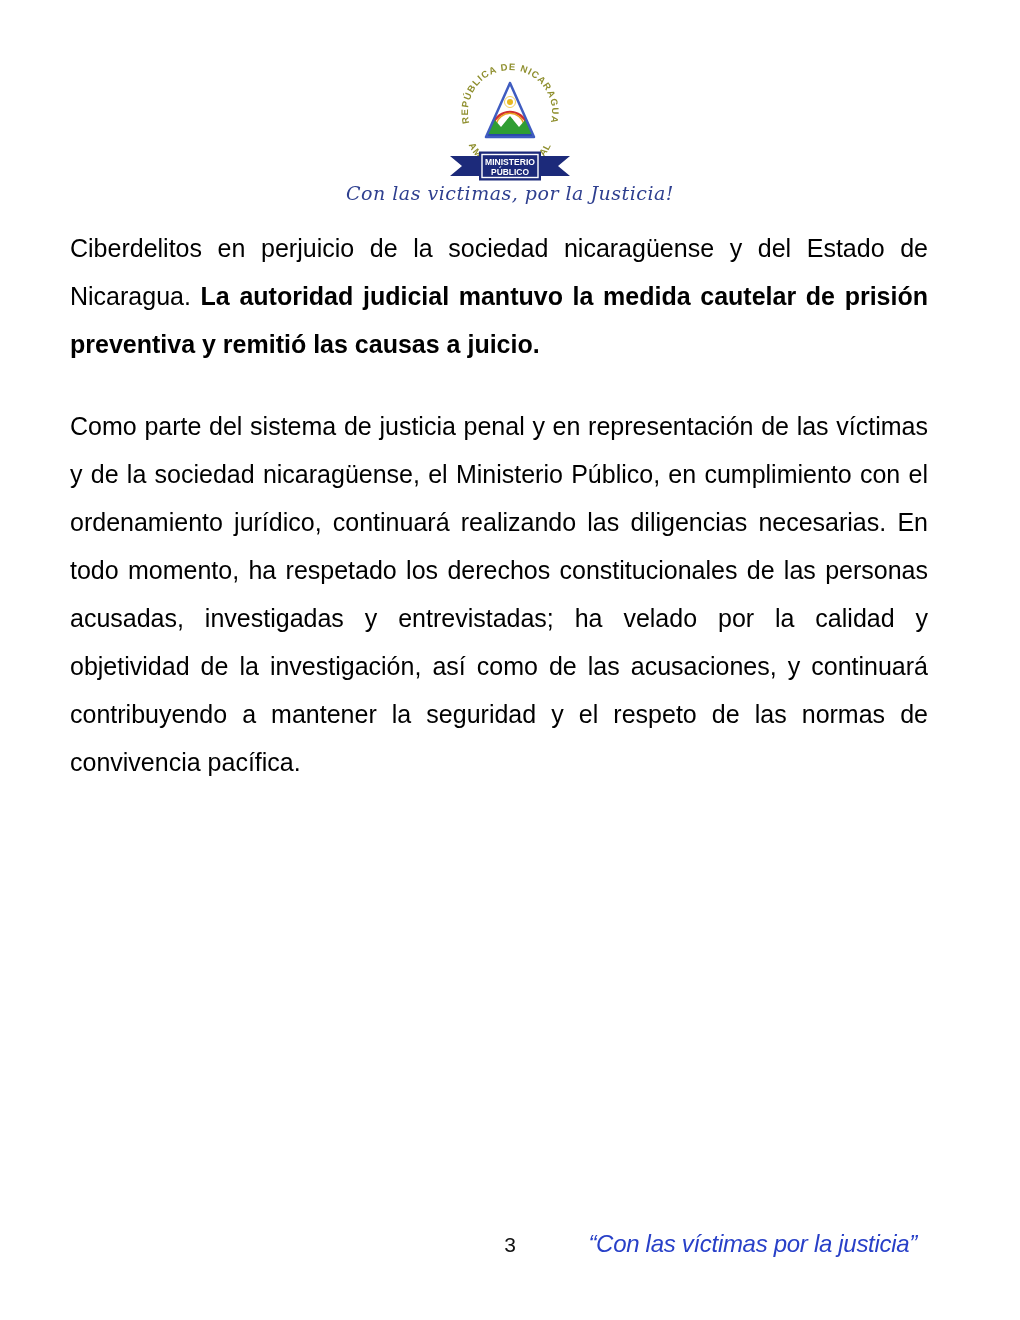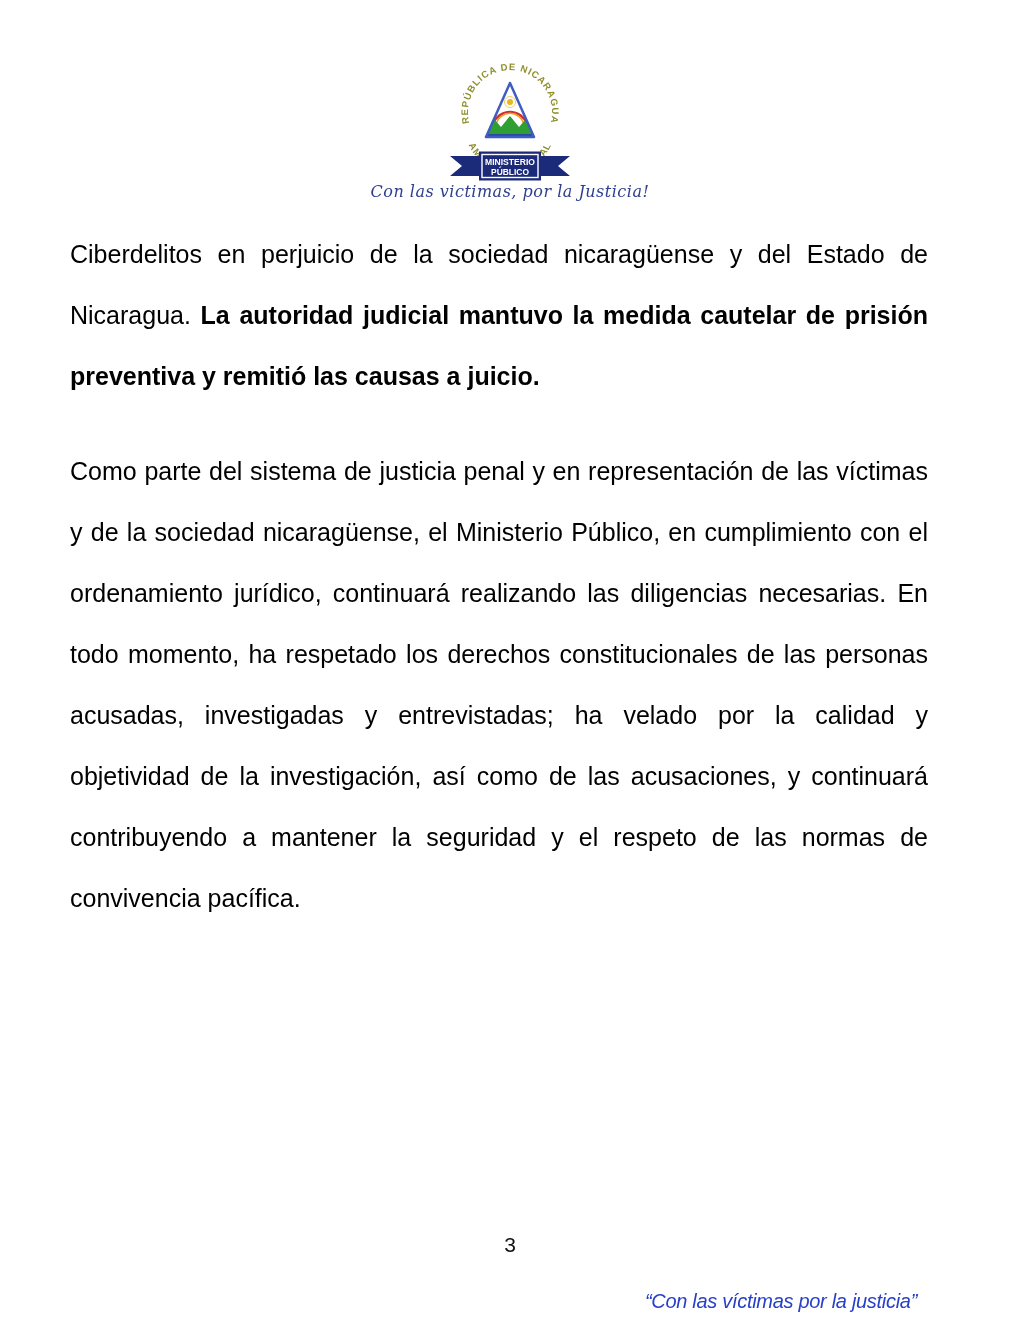--- a/index.html
+++ b/index.html
@@ -42,54 +42,54 @@
     fill: #ffffff;
   }
   .script-motto {
     position: absolute;
     top: 127px;
     left: -90px;
     width: 404px;
     text-align: center;
     font-family: "DejaVu Serif", serif;
     font-style: italic;
-    font-size: 16px;
+    font-size: 19px;
     letter-spacing: 0.5px;
     color: #2e3f8f;
     white-space: nowrap;
   }
 
   
   .doc-body {
     position: absolute;
     top: 224px;
     left: 70px;
     width: 858px;
     font-size: 25px;
-    line-height: 61px;
+    line-height: 48px;
     text-align: justify;
   }
   .doc-body p { margin: 0 0 34px 0; }
   .b { font-weight: bold; }
 
   
   .page-number {
     position: absolute;
     top: 1233px;
     left: 480px;
     width: 60px;
     text-align: center;
     font-size: 21px;
     color: #111111;
   }
   .footer-slogan {
     position: absolute;
-    top: 1290px;
+    top: 1230px;
     right: 103px;
-    font-size: 20px;
+    font-size: 24px;
     font-style: italic;
     letter-spacing: -0.3px;
     color: #2840c8;
     white-space: nowrap;
   }
 </style>
 </head>
 <body>
 
 <div class="page">

